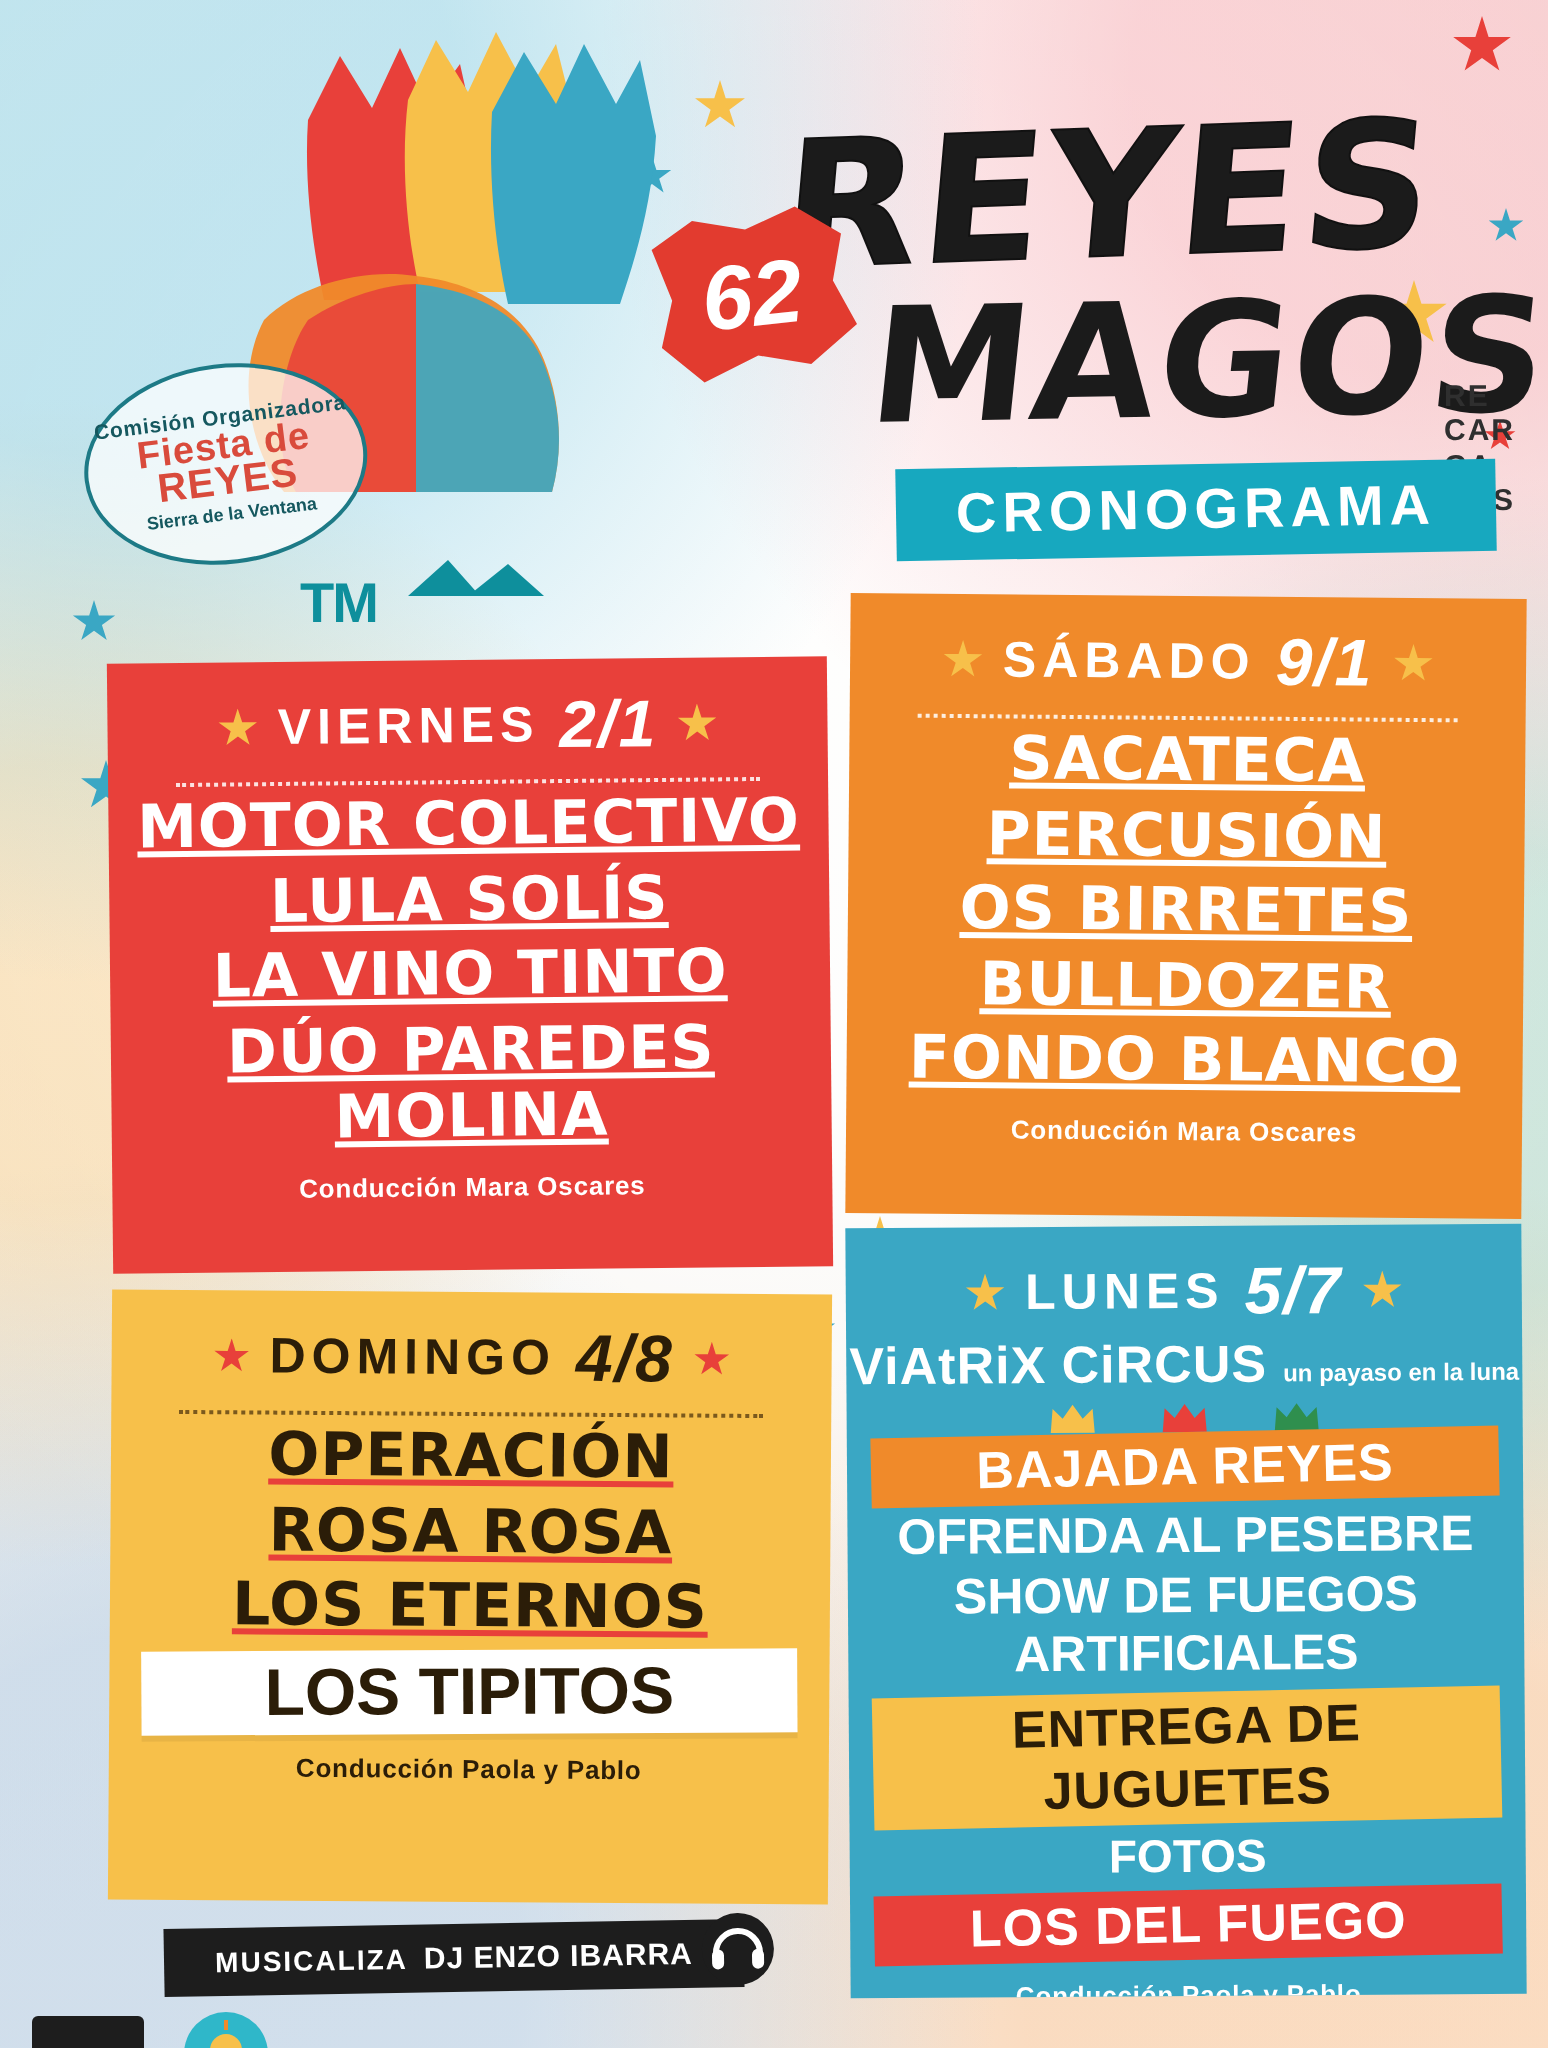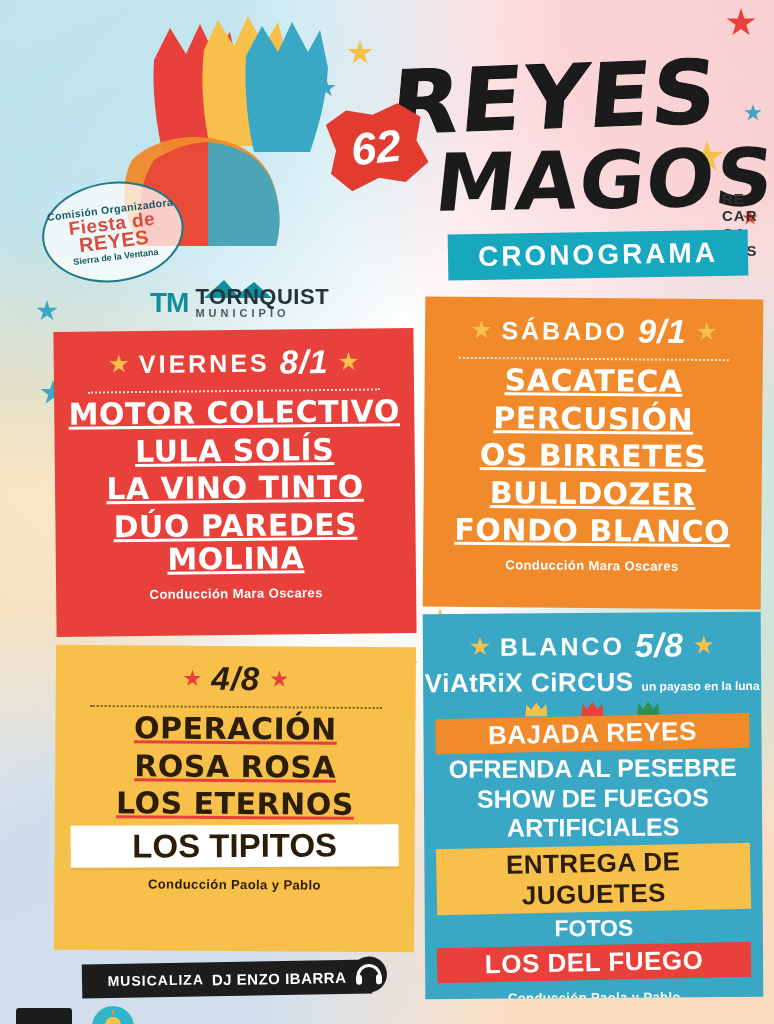--- a/index.html
+++ b/index.html
@@ -201,31 +201,27 @@
   <div class="crono">CRONOGRAMA</div>
 </div>
 
 <div class="tq-mount">
   <svg width="90" height="22" viewBox="0 0 90 22">
       <path d="M4 20 L24 2 L40 20 Z M34 20 L54 4 L72 20 Z" fill="#0e8f9c"></path>
     </svg>
 </div>
 <div class="tornquist">
   <div class="tm">TM</div>
-  <div class="tq-txt">
-    <div class="tq1">TORNQUIST</div>
-    <div class="tq2">MUNICIPIO</div>
-  </div>
 </div>
 
 <div class="panel p-viernes">
   <div class="dayhead">
     <span class="star" style="position:relative;display:inline-block;width:20px;height:20px;background:#f7c04a;"></span>
     <span class="dayname white">VIERNES</span>
-    <span class="daynum white">8/1</span>
+    <span class="daynum white">2/1</span>
     <span class="star" style="position:relative;display:inline-block;width:20px;height:20px;background:#f7c04a;"></span>
   </div>
   <div class="dash"></div>
   <ul class="acts">
     <li class="white u-white">MOTOR COLECTIVO</li>
     <li class="white u-white">LULA SOLÍS</li>
     <li class="white u-white">LA VINO TINTO</li>
     <li class="white u-white">DÚO PAREDES MOLINA</li>
   </ul>
   <div class="cond white">Conducción Mara Oscares</div>
@@ -245,38 +241,39 @@
     <li class="white u-white">OS BIRRETES</li>
     <li class="white u-white">BULLDOZER</li>
     <li class="white u-white">FONDO BLANCO</li>
   </ul>
   <div class="cond white">Conducción Mara Oscares</div>
 </div>
 
 <div class="panel p-domingo">
   <div class="dayhead">
     <span class="star" style="position:relative;display:inline-block;width:18px;height:18px;background:#e8403a;"></span>
+    <span class="dayname dark">DOMINGO</span>
     <span class="daynum dark">4/8</span>
     <span class="star" style="position:relative;display:inline-block;width:18px;height:18px;background:#e8403a;"></span>
   </div>
   <div class="dash dark"></div>
   <ul class="acts">
     <li class="dark u-red">OPERACIÓN</li>
     <li class="dark u-red">ROSA ROSA</li>
     <li class="dark u-red">LOS ETERNOS</li>
   </ul>
   <div class="tipitos">LOS TIPITOS</div>
   <div class="cond dark">Conducción Paola y Pablo</div>
 </div>
 
 <div class="panel p-lunes">
   <div class="dayhead">
     <span class="star" style="position:relative;display:inline-block;width:20px;height:20px;background:#f7c04a;"></span>
-    <span class="dayname white">BLANCO</span>
-    <span class="daynum white">5/8</span>
+    <span class="dayname white">LUNES</span>
+    <span class="daynum white">5/7</span>
     <span class="star" style="position:relative;display:inline-block;width:20px;height:20px;background:#f7c04a;"></span>
   </div>
   <div class="lunes-sub">
     <span class="viatrix">ViAtRiX CiRCUS</span>
     <span class="payaso">un payaso en la luna</span>
   </div>
   <div class="crown-mini">
     <svg width="26" height="18" viewBox="0 0 26 18">
         <path d="M2 16 L3 4 L8 9 L13 2 L18 9 L23 4 L24 16 Z" fill="#f7c04a"></path>
       </svg>

